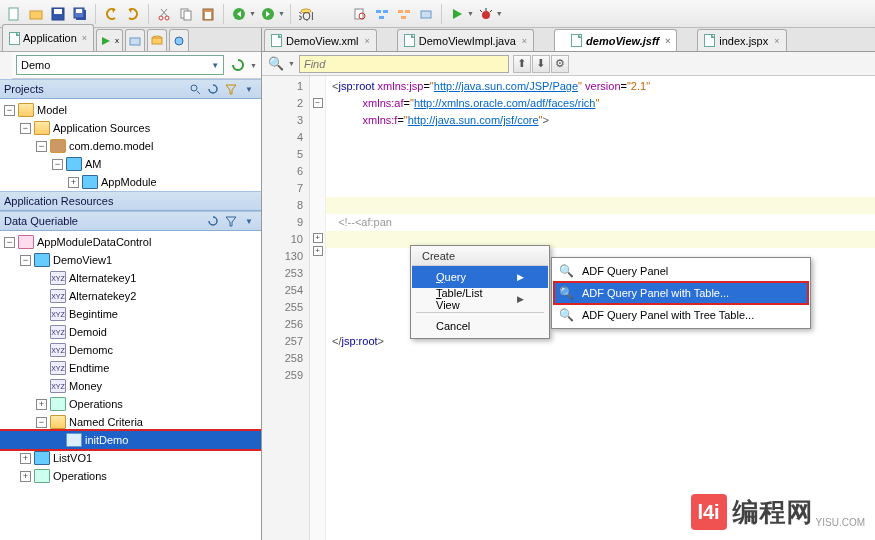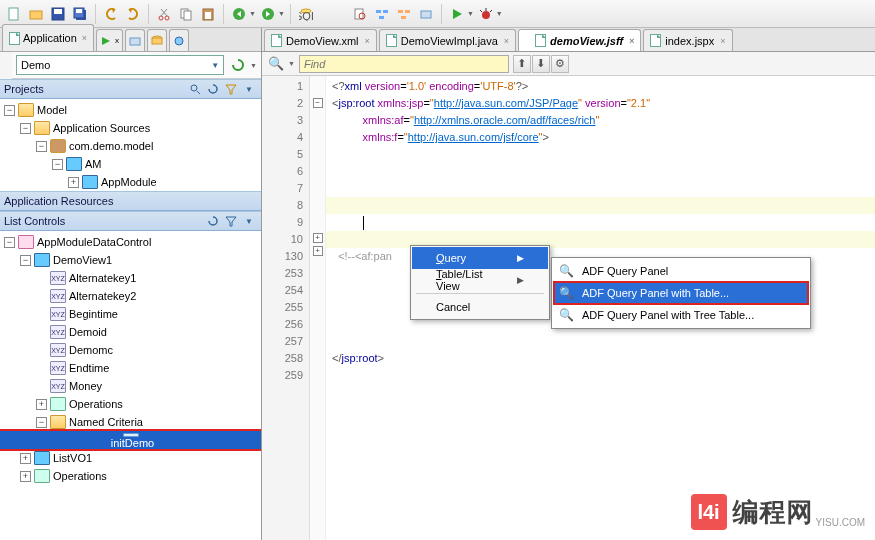--- a/index.html
+++ b/index.html
@@ -6,21 +6,21 @@
 body { background: #f0f0f0; width: 875px; height: 540px; overflow: hidden; position: relative; }
 
 
 .toolbar { height: 28px; background: linear-gradient(#f8f8f8,#e8e8e8); border-bottom: 1px solid #bbb; display: flex; align-items: center; padding: 0 4px; gap: 2px; }
 .tb-btn { width: 20px; height: 20px; display: inline-flex; align-items: center; justify-content: center; cursor: pointer; border-radius: 2px; }
 .tb-sep { width: 1px; height: 20px; background: #ccc; margin: 0 3px; }
 .tb-drop { font-size: 7px; color: #666; margin-left: -2px; cursor: pointer; }
 
 
 .tabstrip { height: 24px; background: #e4e4e4; border-bottom: 1px solid #999; display: flex; align-items: flex-end; padding: 0 2px; gap: 0; }
-.tab { height: 22px; padding: 3px 6px; background: #ededed; border: 1px solid #aaa; border-bottom: none; display: flex; align-items: center; gap: 4px; cursor: pointer; margin-right: 2px; border-radius: 3px 3px 0 0; white-space: nowrap; }
+.tab { height: 22px; padding: 3px 6px; background: #ededed; border: 1px solid #aaa; border-bottom: none; display: flex; align-items: center; gap: 4px; cursor: pointer; margin-right: 20px; border-radius: 3px 3px 0 0; white-space: nowrap; }
 .tab.active { background: #fff; font-weight: bold; font-style: italic; padding-left: 16px; }
 .tab-close { font-size: 9px; color: #888; cursor: pointer; margin-left: 2px; }
 .file-ico { background: #fff; border: 1px solid #6a9; width: 11px; height: 13px; position: relative; }
 .file-ico::after { content:""; position:absolute; right:-1px; top:-1px; border:2px solid transparent; border-left-color:#6a9; border-bottom-color:#6a9; width:0;height:0;}
 
 
 .main { display: flex; height: calc(100% - 52px); }
 .left { width: 262px; display: flex; flex-direction: column; border-right: 1px solid #999; background: #f5f5f5; }
 .right { flex: 1; display: flex; flex-direction: column; background: #fff; }
 
@@ -36,21 +36,21 @@
 
 
 .panel-hdr { height: 20px; background: linear-gradient(#d2e2f2,#c2d6ee); border-top:1px solid #a8c4e4; border-bottom:1px solid #8aaed4; display:flex;align-items:center; padding:0 4px; justify-content:space-between; color:#114; font-weight: normal; }
 .panel-hdr .icons { display:flex; gap:2px; }
 .panel-hdr .hicon { width:16px;height:16px;display:inline-flex;align-items:center;justify-content:center;cursor:pointer;}
 
 
 .tree { flex-shrink:0; padding:2px 0; overflow:auto; background:#fff; }
 .tree.scroll { overflow-y:auto; }
 .tree-node { display:flex; align-items:center; height:18px; padding-left:4px; white-space:nowrap; cursor:pointer; }
-.tree-node.selected { background:#1e62c8; color:#fff;flex-direction:column; }
+.tree-node.selected { background:#1e62c8; color:#fff; }
 .expander { width:11px; height:11px; border:1px solid #888; display:inline-flex;align-items:center;justify-content:center; font-size:9px; line-height:9px; color:#444; margin-right:3px; cursor:pointer; background:#fff;}
 .expander.blank { border:none; background:transparent; }
 .node-icon { width:16px; height:14px; display:inline-block; margin-right:3px; background:#fc6; border:1px solid #c93; border-radius:1px; }
 .node-icon.folder-open { background: linear-gradient(#ffe9a8,#fc6); }
 .node-icon.pkg { background:#c96; border-radius:2px; }
 .node-icon.comp { background:#6cf; border:1px solid #369; }
 .node-icon.xyz { background:#eef; border:1px solid #88a; font-size:7px; display:inline-flex;align-items:center;justify-content:center;color:#336;}
 .node-icon.ctrl { background:#fde; border:1px solid #c69; }
 .node-icon.op { background:#cfe; border:1px solid #6a8; }
 .node-icon.q { background:#def; border:1px solid #69c; }
@@ -356,21 +356,21 @@
           <span class="node-icon comp"></span>
           <span>AppModule</span>
         </div>
       </div>
 
     <div class="panel-hdr">
       <span>Application Resources</span>
     </div>
 
     <div class="panel-hdr">
-      <span>List Controls</span>
+      <span>Data Queriable</span>
       <span class="icons">
         <span class="hicon">
             <svg width="12" height="12">
               <path d="M6 2 A4 4 0 1 1 2 6" fill="none" stroke="#369" stroke-width="1.5"></path>
             </svg>
           </span>
         <span class="hicon">
             <svg width="12" height="12">
               <path d="M1 2 L11 2 L7 7 L7 11 L5 11 L5 7 Z" fill="none" stroke="#369"></path>
             </svg>
@@ -512,21 +512,20 @@
           <div class="fbox">+</div>
           <div class="spacer"></div>
           <div class="spacer"></div>
           <div class="spacer"></div>
           <div class="spacer"></div>
           <div class="spacer"></div>
           <div class="spacer"></div>
           <div class="spacer"></div>
         </div>
       <div class="code" id="code">
-          <div class="line"><span class="punct">&lt;?</span><span class="tag">xml</span> <span class="attr">version</span>=<span class="str">'1.0'</span> <span class="attr">encoding</span>=<span class="str">'UTF-8'</span><span class="punct">?&gt;</span></div>
           <div class="line"><span class="punct">&lt;</span><span class="tag">jsp:root</span> <span class="attr">xmlns:jsp</span>=<span class="str">"<span class="url">http://java.sun.com/JSP/Page</span>"</span> <span class="attr">version</span>=<span class="str">"2.1"</span></div>
           <div class="line">          <span class="attr">xmlns:af</span>=<span class="str">"<span class="url">http://xmlns.oracle.com/adf/faces/rich</span>"</span></div>
           <div class="line">          <span class="attr">xmlns:f</span>=<span class="str">"<span class="url">http://java.sun.com/jsf/core</span>"</span><span class="punct">&gt;</span></div>
           <div class="line"></div>
           <div class="line"></div>
           <div class="line"></div>
           <div class="hl-band" style="top: 121px;"></div>
           <div class="line"></div>
           <div class="hl-band" style="top: 155px;"></div>
           <div class="line">          <span class="cursor-caret"></span></div>
@@ -538,20 +537,21 @@
           <div class="line"></div>
           <div class="line"></div>
           <div class="line"><span class="punct">&lt;/</span><span class="tag">jsp:root</span><span class="punct">&gt;</span></div>
           <div class="line"></div>
         </div>
     </div>
   </div>
 </div>
 
 <div class="ctx" style="left:410px; top:245px; width:140px;">
+  <div class="ctx-hdr">Create</div>
   <div id="ctx-items">
       <div class="ctx-item sel">
         <span><span class="u">Q</span>uery</span>
         <span class="ctx-arrow">▶</span>
       </div>
       <div class="ctx-item">
         <span><span class="u">T</span>able/List View</span>
         <span class="ctx-arrow">▶</span>
       </div>
       <div class="ctx-sep"></div>

